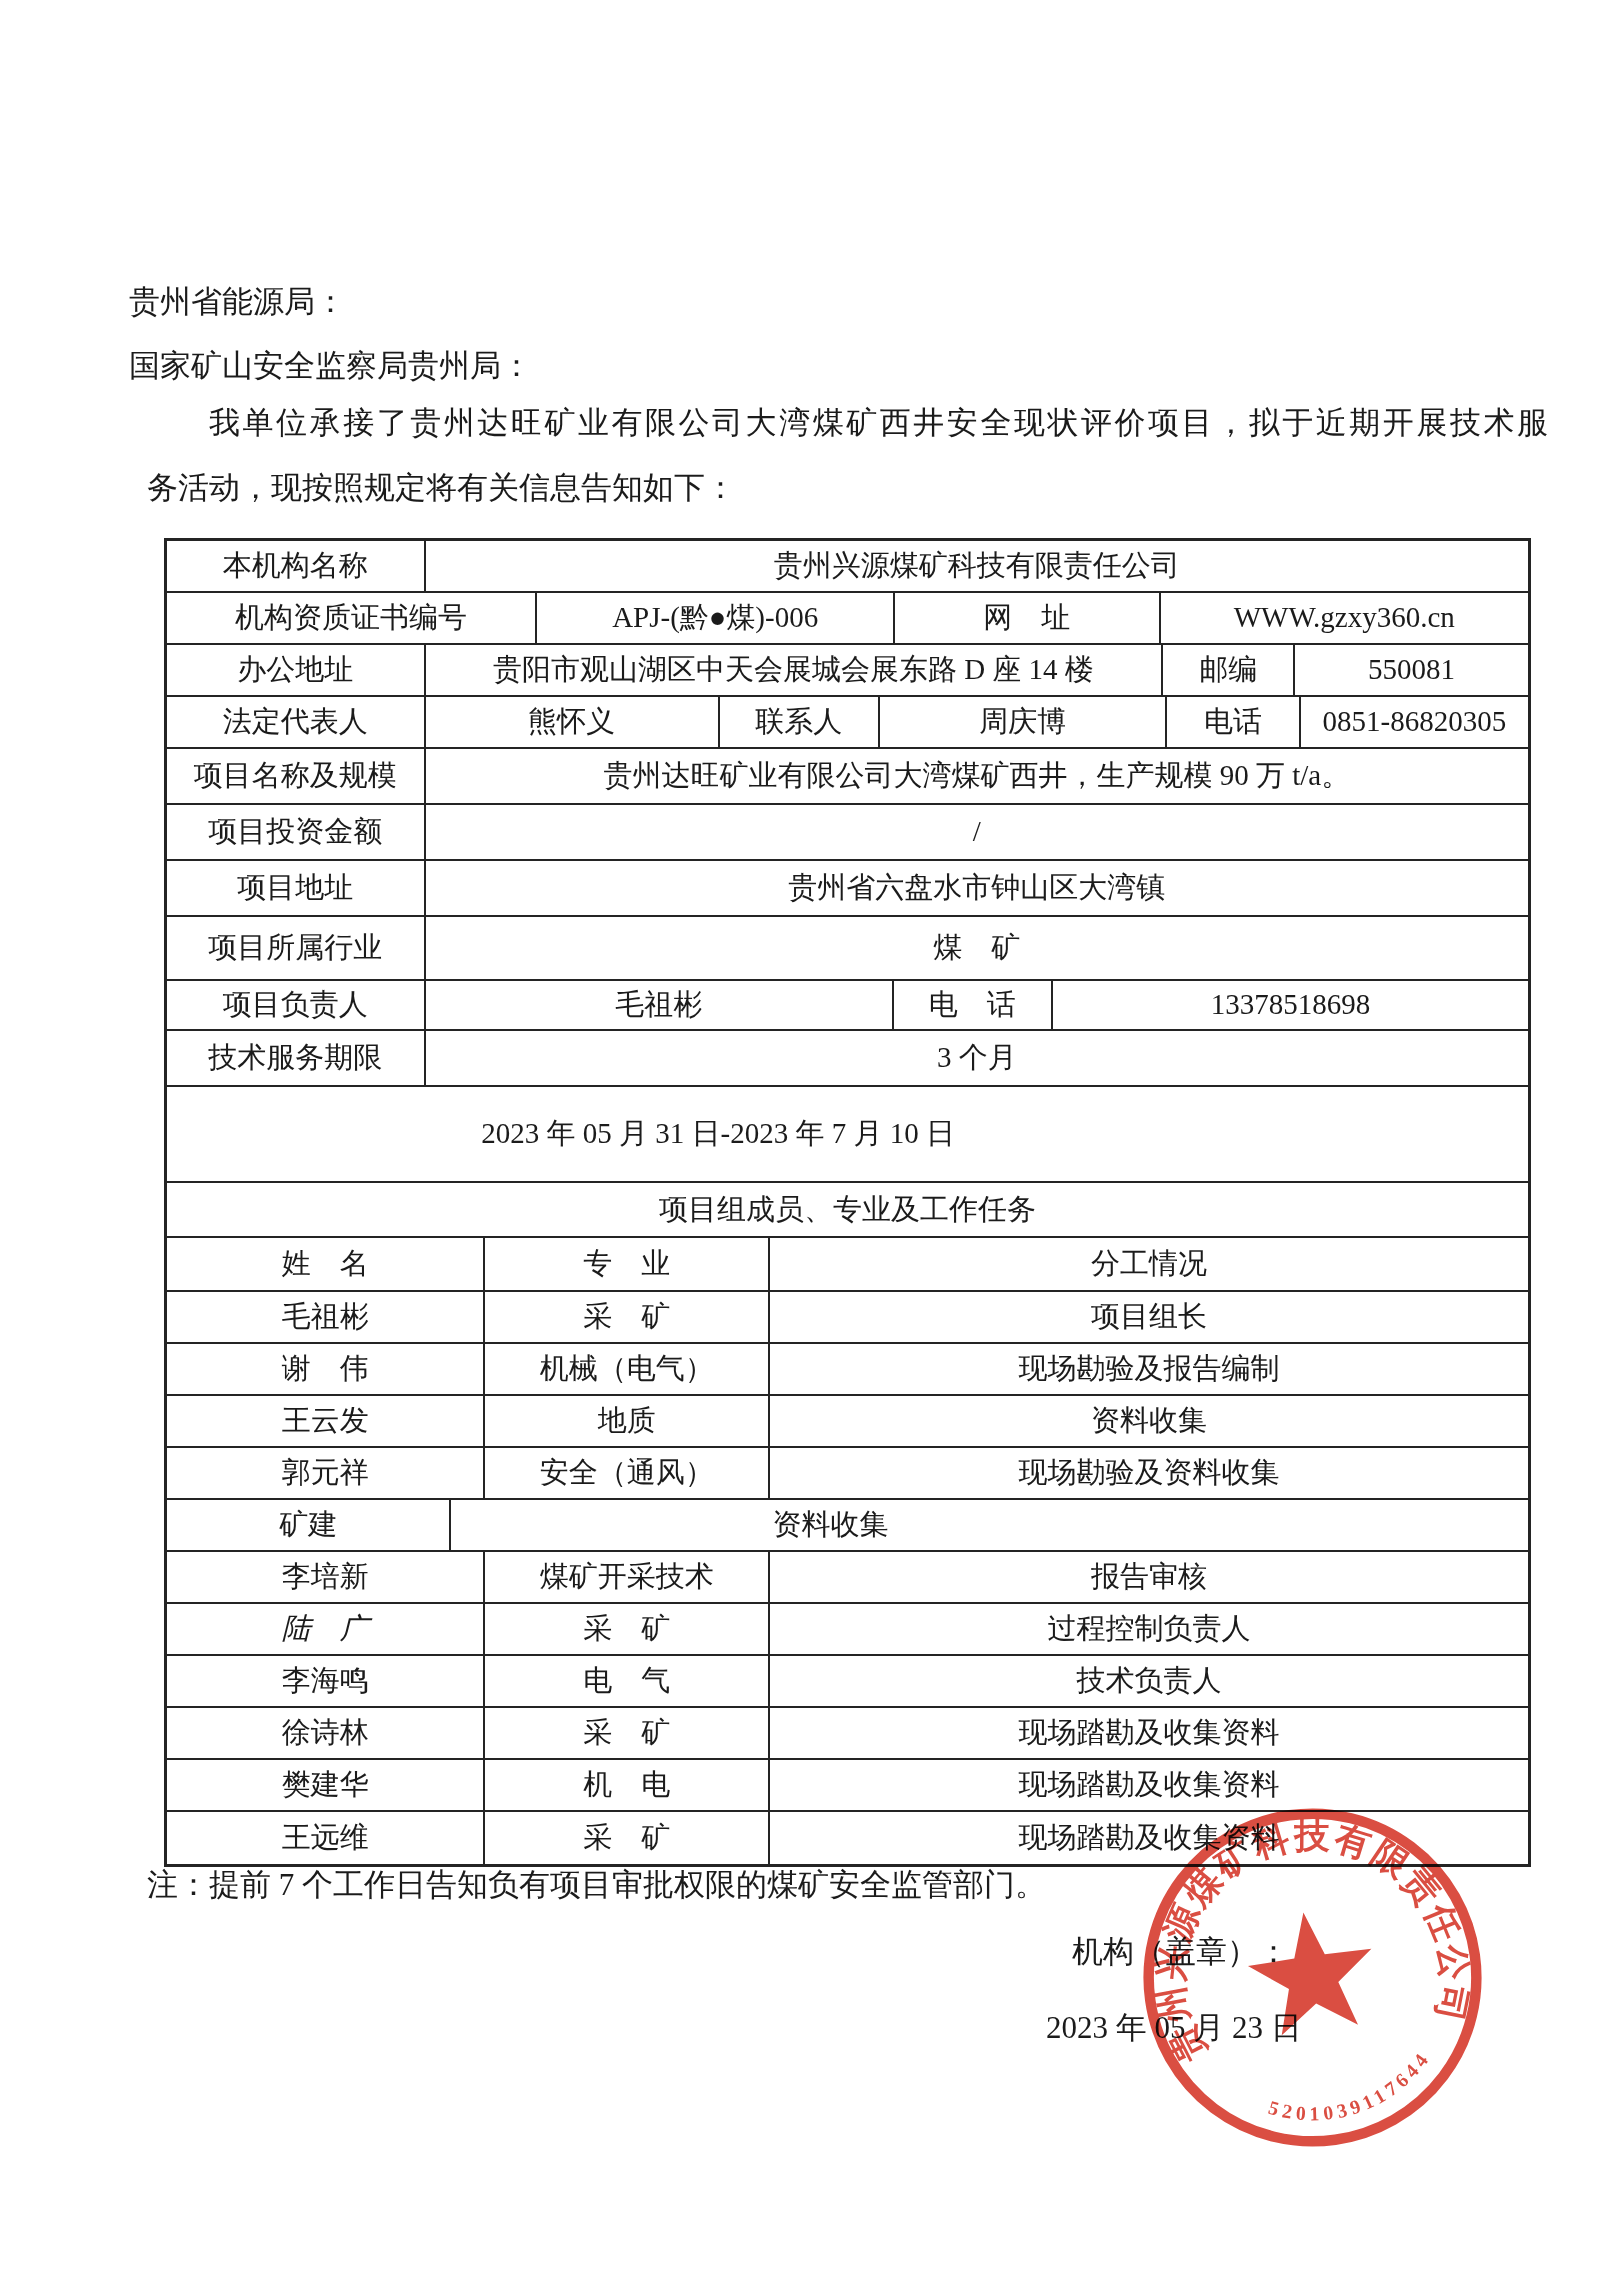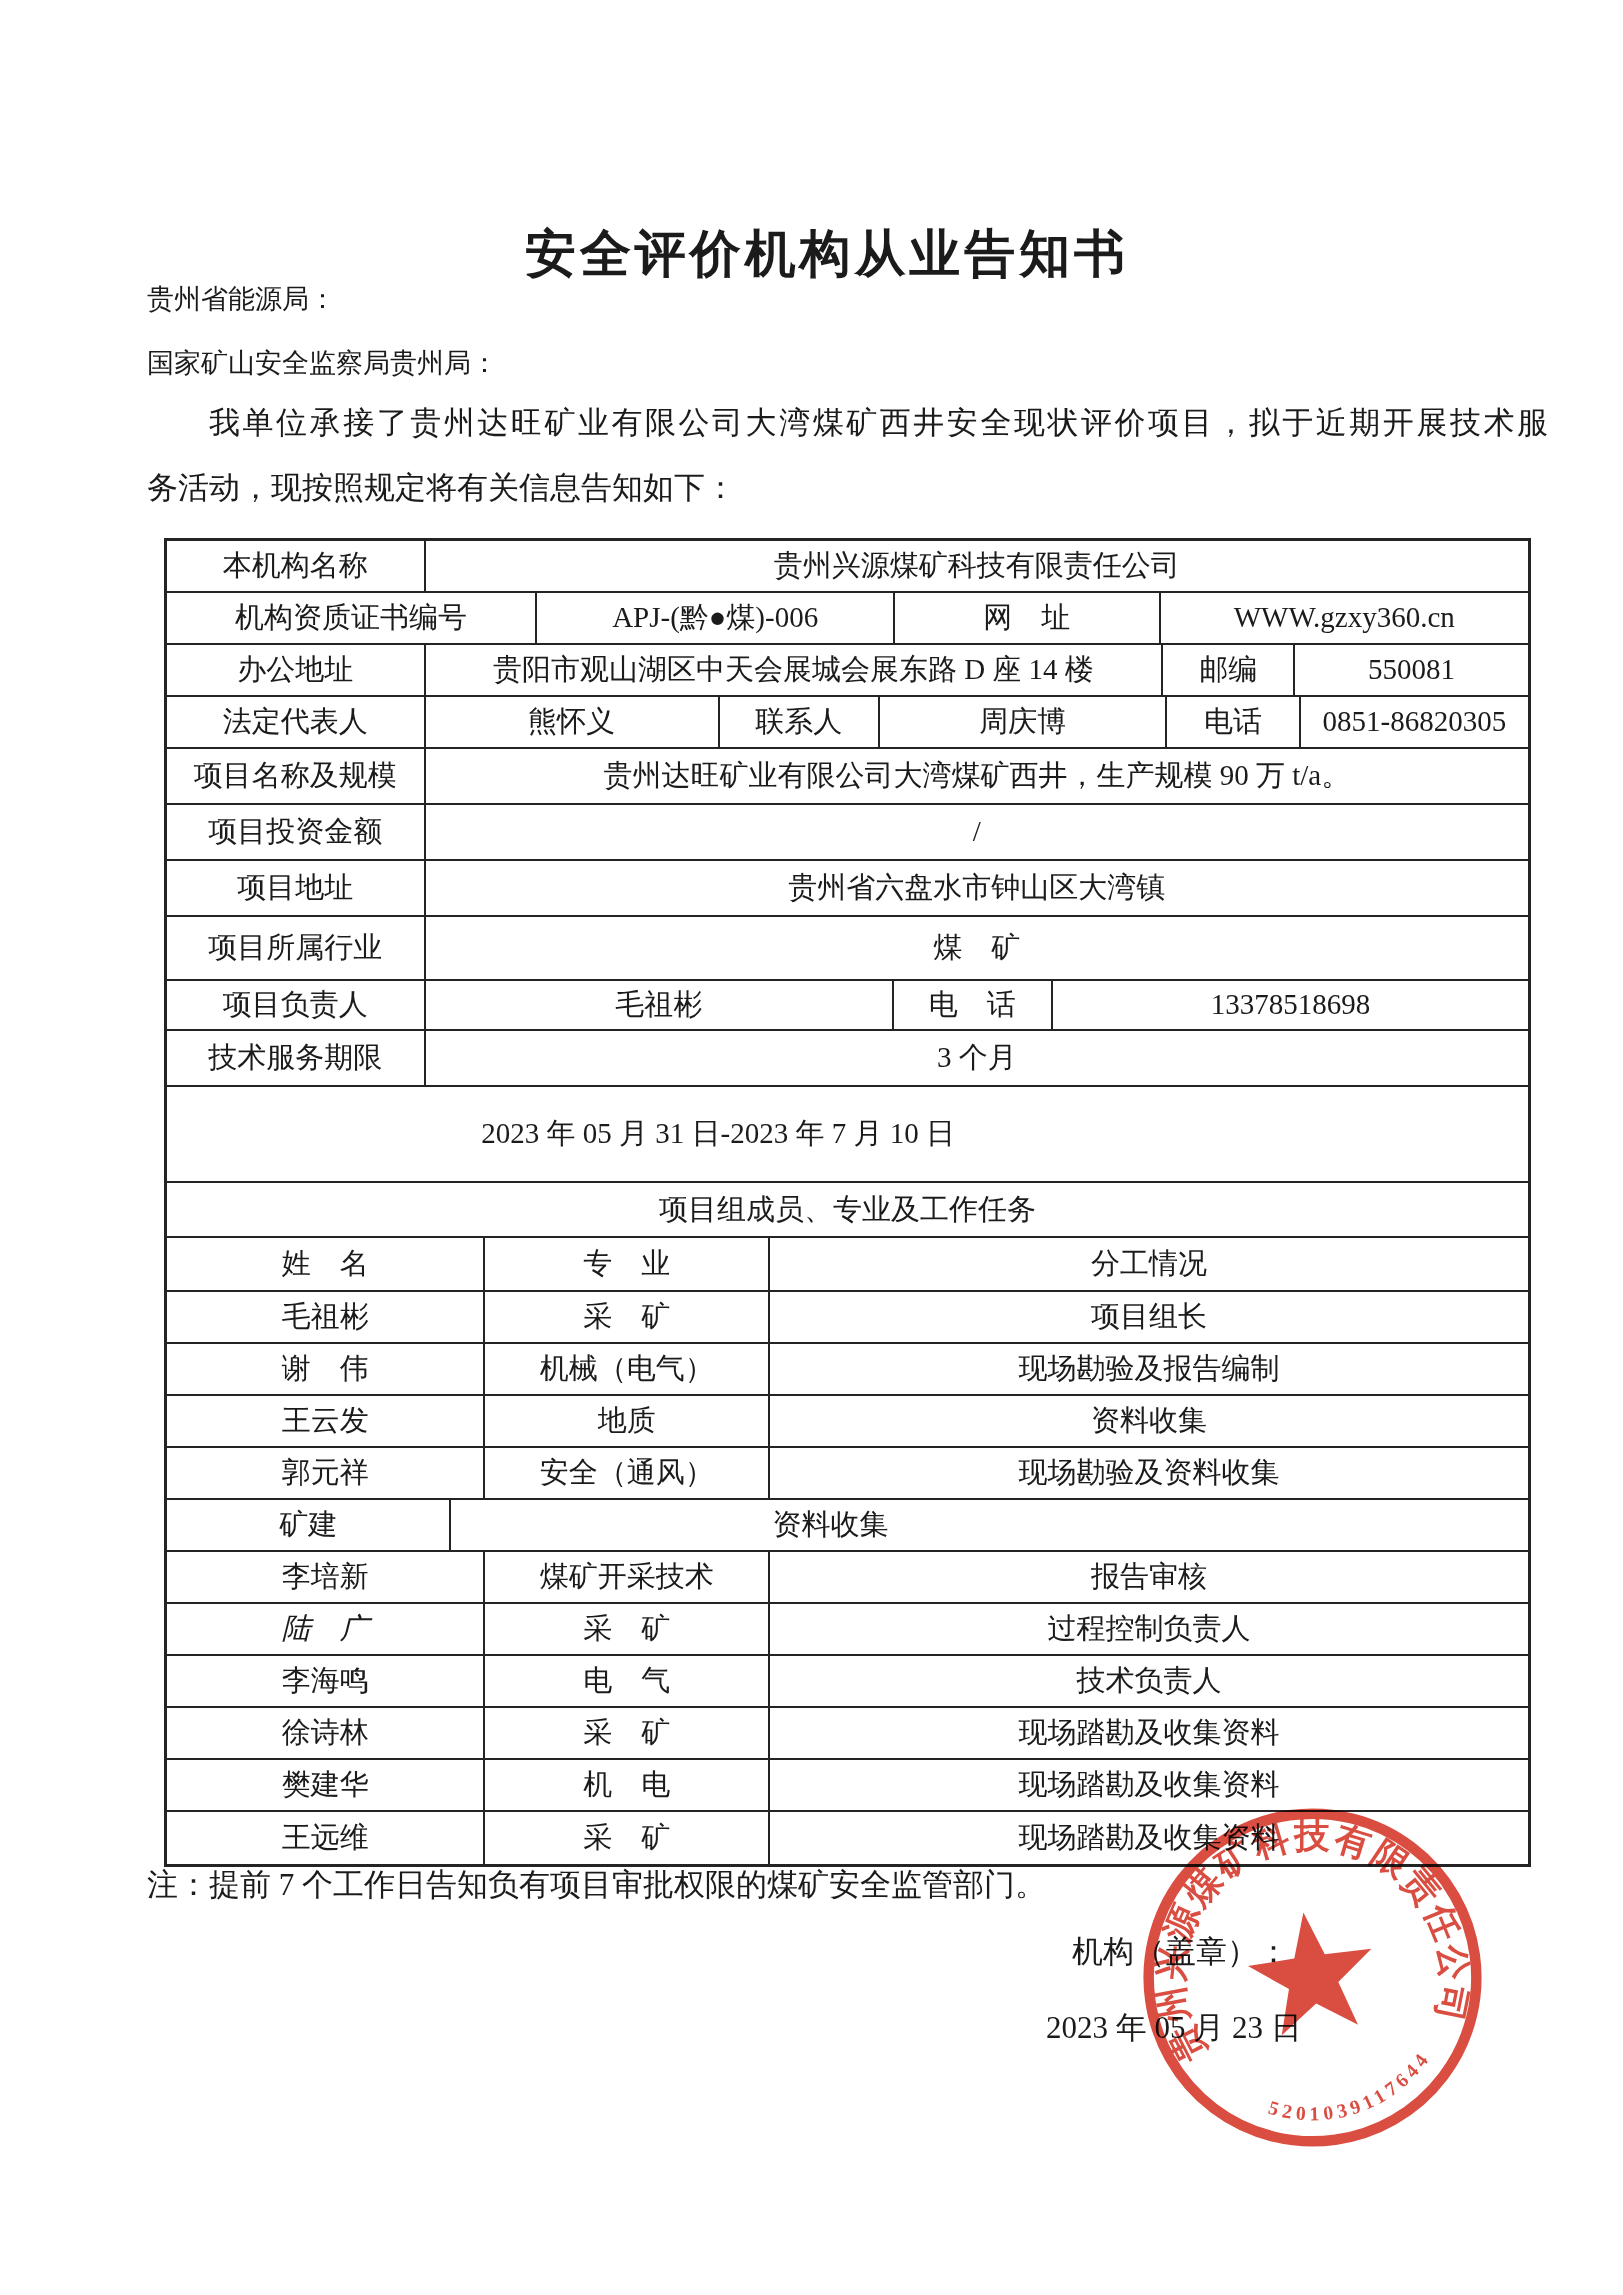--- a/index.html
+++ b/index.html
@@ -6,21 +6,21 @@
   .page {
     position:relative; width:1623px; height:2295px; margin:0 auto;
     background:#ffffff; overflow:hidden;
     font-family:"Liberation Serif","DejaVu Serif",serif; color:#1b1b1b;
   }
   .doc-title {
     position:absolute; top:192px; left:0; right:0;
     text-align:center; text-indent:31px;
     font-size:51px; font-weight:bold; letter-spacing:3.9px; line-height:1.1;
   }
-  .addr { position:absolute; left:147px; font-size:27px; line-height:1.1; }
+  .addr { position:absolute; left:129px; font-size:31px; line-height:1.1; }
   .addr-1 { top:285px; }
   .addr-2 { top:349px; }
   .intro {
     position:absolute; left:147px; width:1401px;
     font-size:31px; line-height:1.1; white-space:nowrap;
   }
   .intro-1 { top:406px; text-indent:62px; text-align:justify; text-align-last:justify; }
   .intro-2 { top:471px; }
   .doc-table {
     position:absolute; left:164px; top:538px; width:1367px;
@@ -44,21 +44,20 @@
     transform:rotate(-8deg); mix-blend-mode:multiply; opacity:0.9;
     pointer-events:none;
   }
   .seal text { font-family:"Liberation Serif","DejaVu Serif",serif; font-weight:bold; }
 </style>
 </head>
 <body>
 
 <div class="page">
 
-  <h1 class="doc-title">安全评价机构从业告知书</h1>
 
   <div class="addr addr-1">贵州省能源局：</div>
   <div class="addr addr-2">国家矿山安全监察局贵州局：</div>
 
   <div class="intro intro-2">务活动，现按照规定将有关信息告知如下：</div>
   <div class="intro intro-1">我单位承接了贵州达旺矿业有限公司大湾煤矿西井安全现状评价项目，拟于近期开展技术服</div>
 
   <div class="doc-table" id="docTable">
       <div class="t-row" style="height: 52px;">
         <div class="t-cell" style="width: 19%;">

